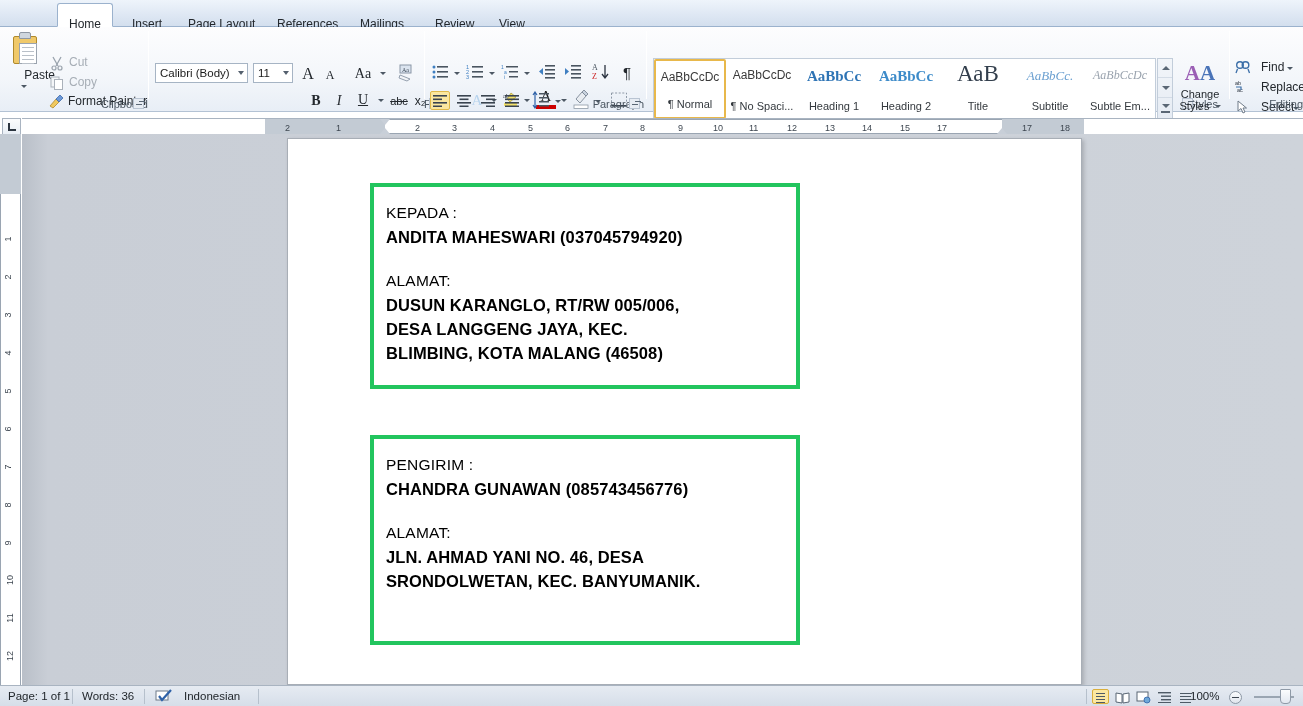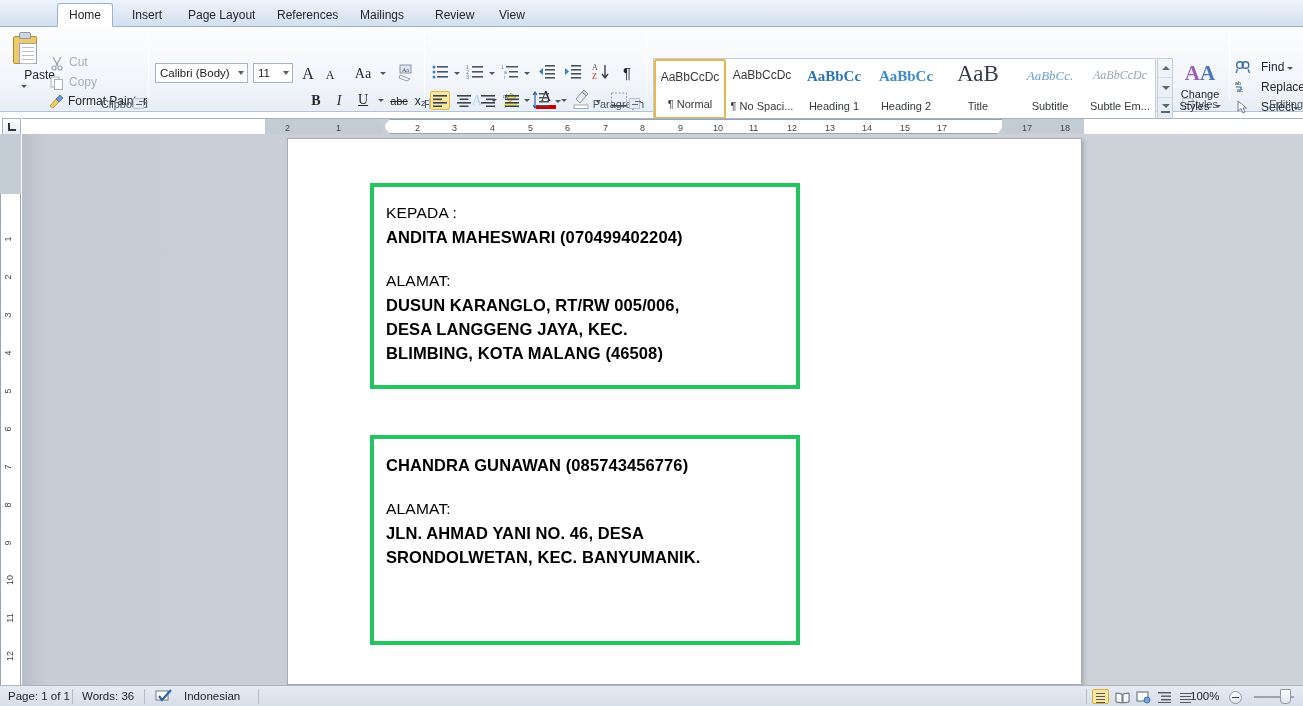--- a/index.html
+++ b/index.html
@@ -28,21 +28,21 @@
   }
   .tab-file {
     position:absolute; left:4px; top:2px; width:47px; height:25px;
     background:linear-gradient(to bottom,#3d7fc4 0%,#1f5fa8 48%,#1a529a 100%);
     border:1px solid #1b4e90; border-bottom:none;
     border-radius:3px 3px 0 0;
     color:#ffffff; font-size:12px; text-align:center; line-height:24px;margin-top:40px;
   }
   .tab {
     position:absolute; top:3px; height:24px; line-height:23px;
-    padding:0 11px; font-size:12px; color:#23282d; white-space:nowrap;
+    padding:9px 11px; font-size:12px; color:#23282d; white-space:nowrap;
     border:1px solid transparent; border-bottom:none;
   }
   .tab.active {
     background:#ffffff;
     border:1px solid #9bb2cd; border-bottom:1px solid #ffffff;
     border-radius:3px 3px 0 0;
     z-index:3;
   }
 
   
@@ -646,31 +646,32 @@
     <div class="vtick" style="top:479px;">11</div>
     <div class="vtick" style="top:517px;">12</div>
   </div>
 
   <div class="workspace">
     <div class="page">
 
       <div class="addrbox" style="left:82px; top:44px; width:430px; height:206px;">
         <div class="inner">
           <div class="lbl">KEPADA :</div>
-          <div class="bold">ANDITA  MAHESWARI (070499402204)</div>
+          <div class="bold">ANDITA  MAHESWARI (037045794920)</div>
           <div class="gap"></div>
           <div class="lbl">ALAMAT:</div>
           <div class="bold">DUSUN  KARANGLO,  RT/RW 005/006,</div>
           <div class="bold">DESA LANGGENG  JAYA, KEC.</div>
           <div class="bold">BLIMBING,  KOTA MALANG (46508)</div>
         </div>
       </div>
 
       <div class="addrbox" style="left:82px; top:296px; width:430px; height:210px;">
         <div class="inner">
+          <div class="lbl">PENGIRIM :</div>
           <div class="bold">CHANDRA  GUNAWAN  (085743456776)</div>
           <div class="gap"></div>
           <div class="lbl">ALAMAT:</div>
           <div class="bold">JLN. AHMAD  YANI  NO. 46, DESA</div>
           <div class="bold">SRONDOLWETAN,  KEC. BANYUMANIK.</div>
         </div>
       </div>
 
     </div>
   </div>

